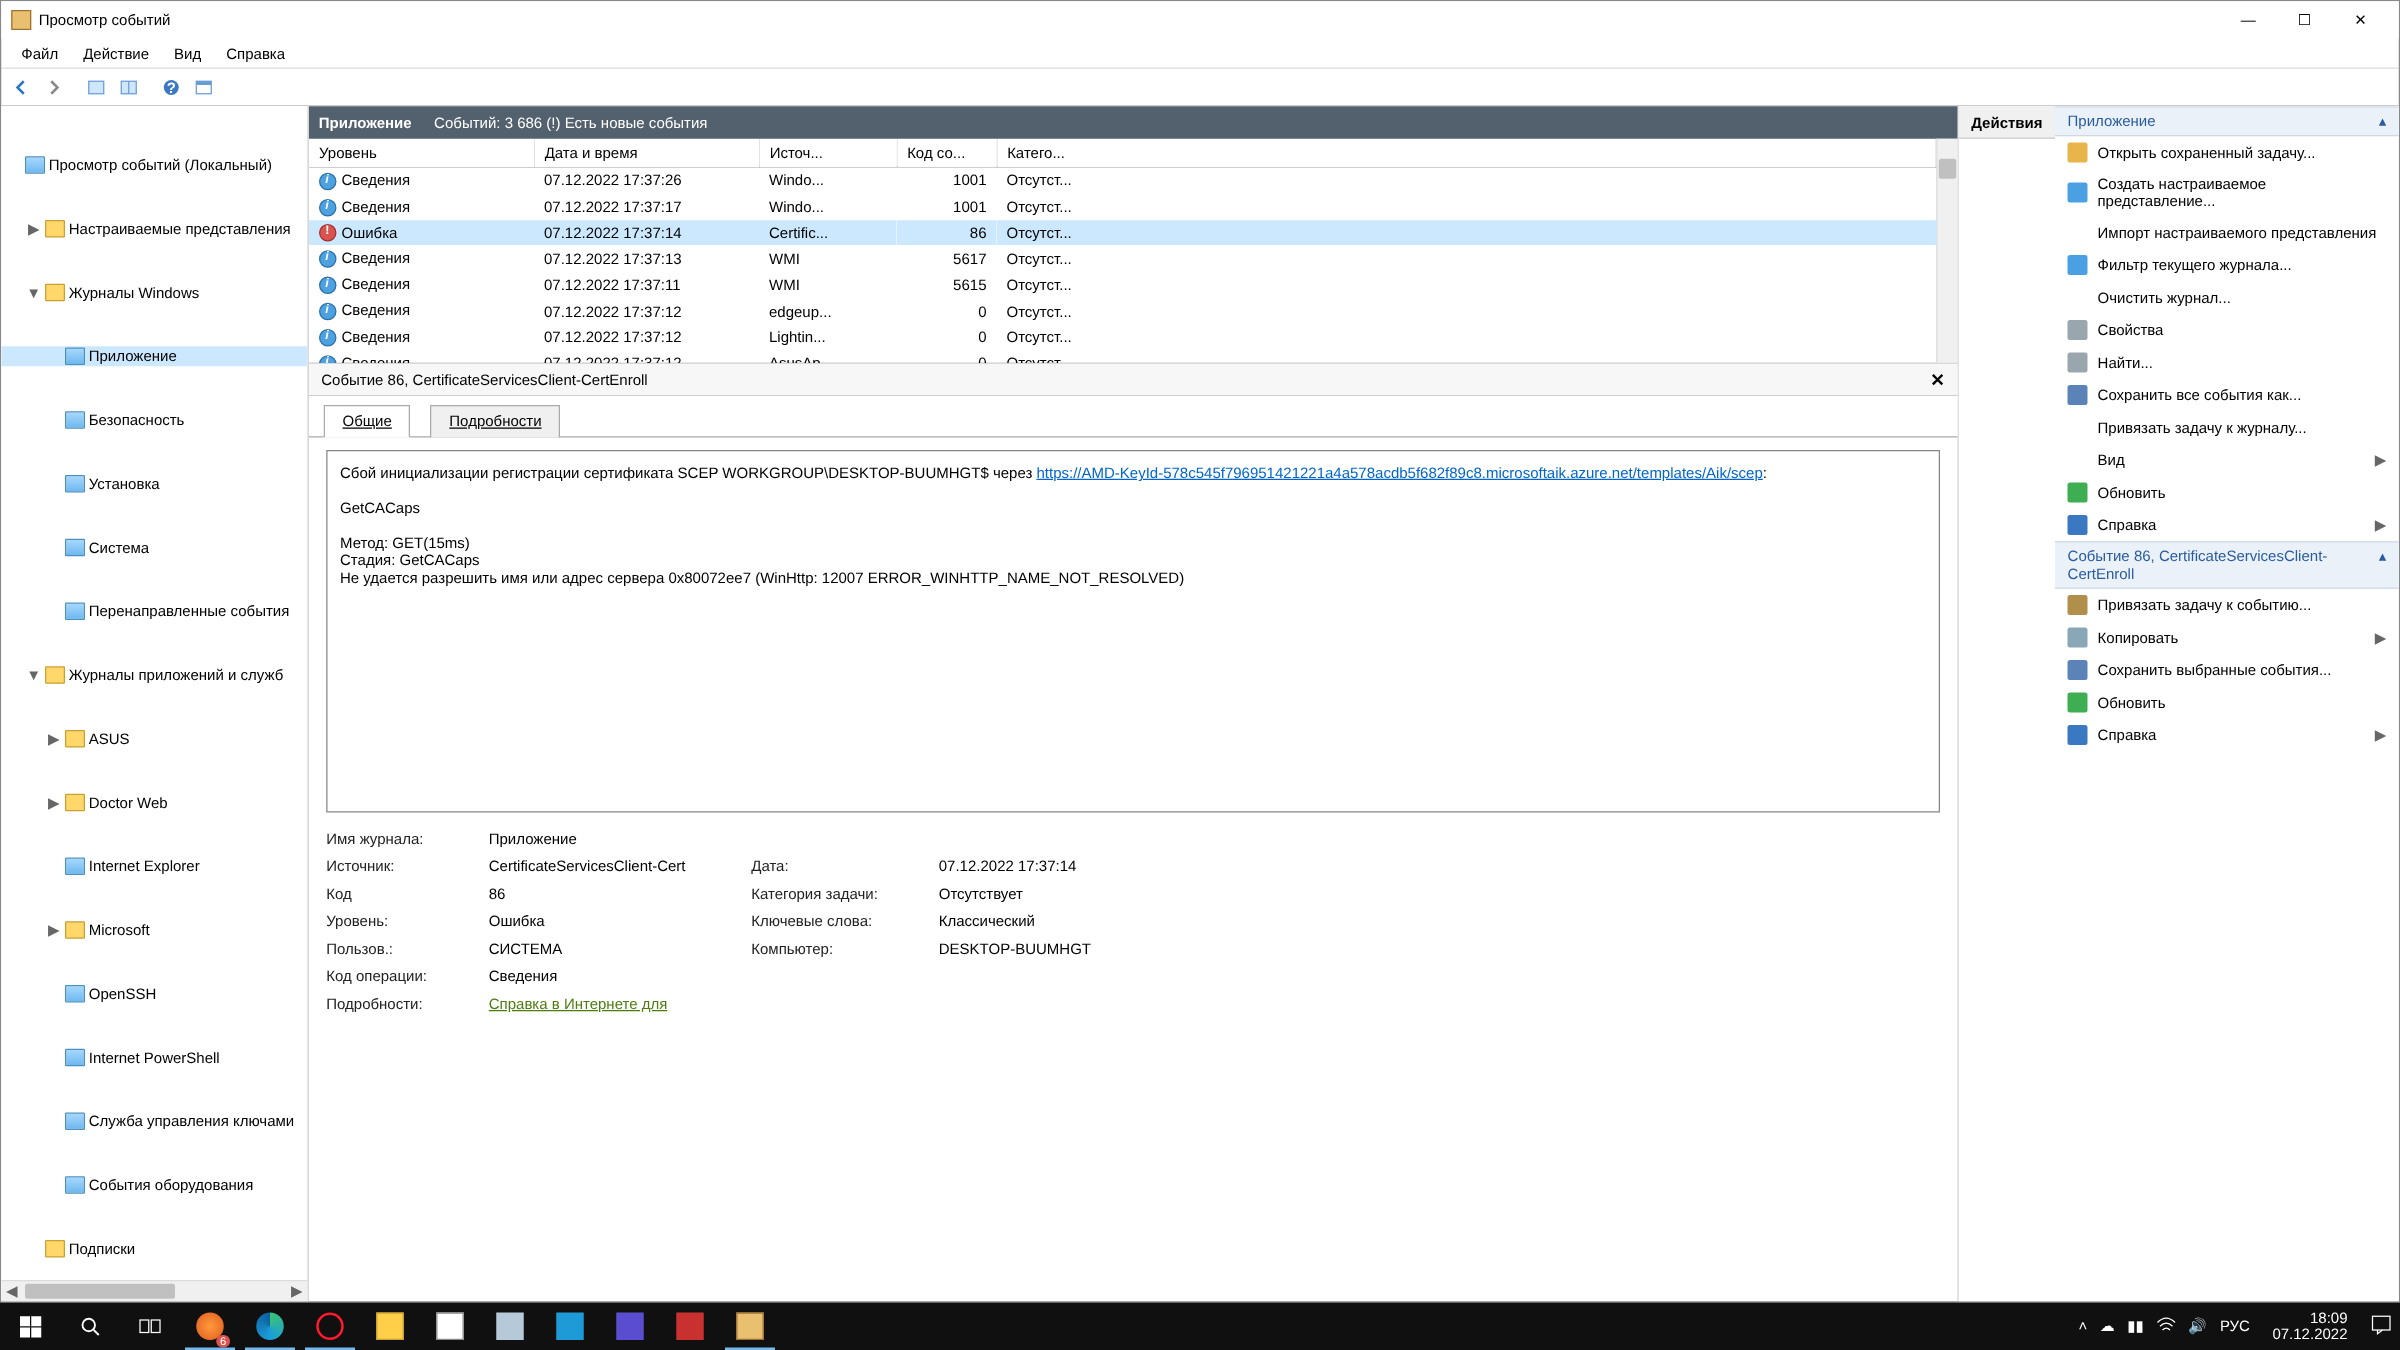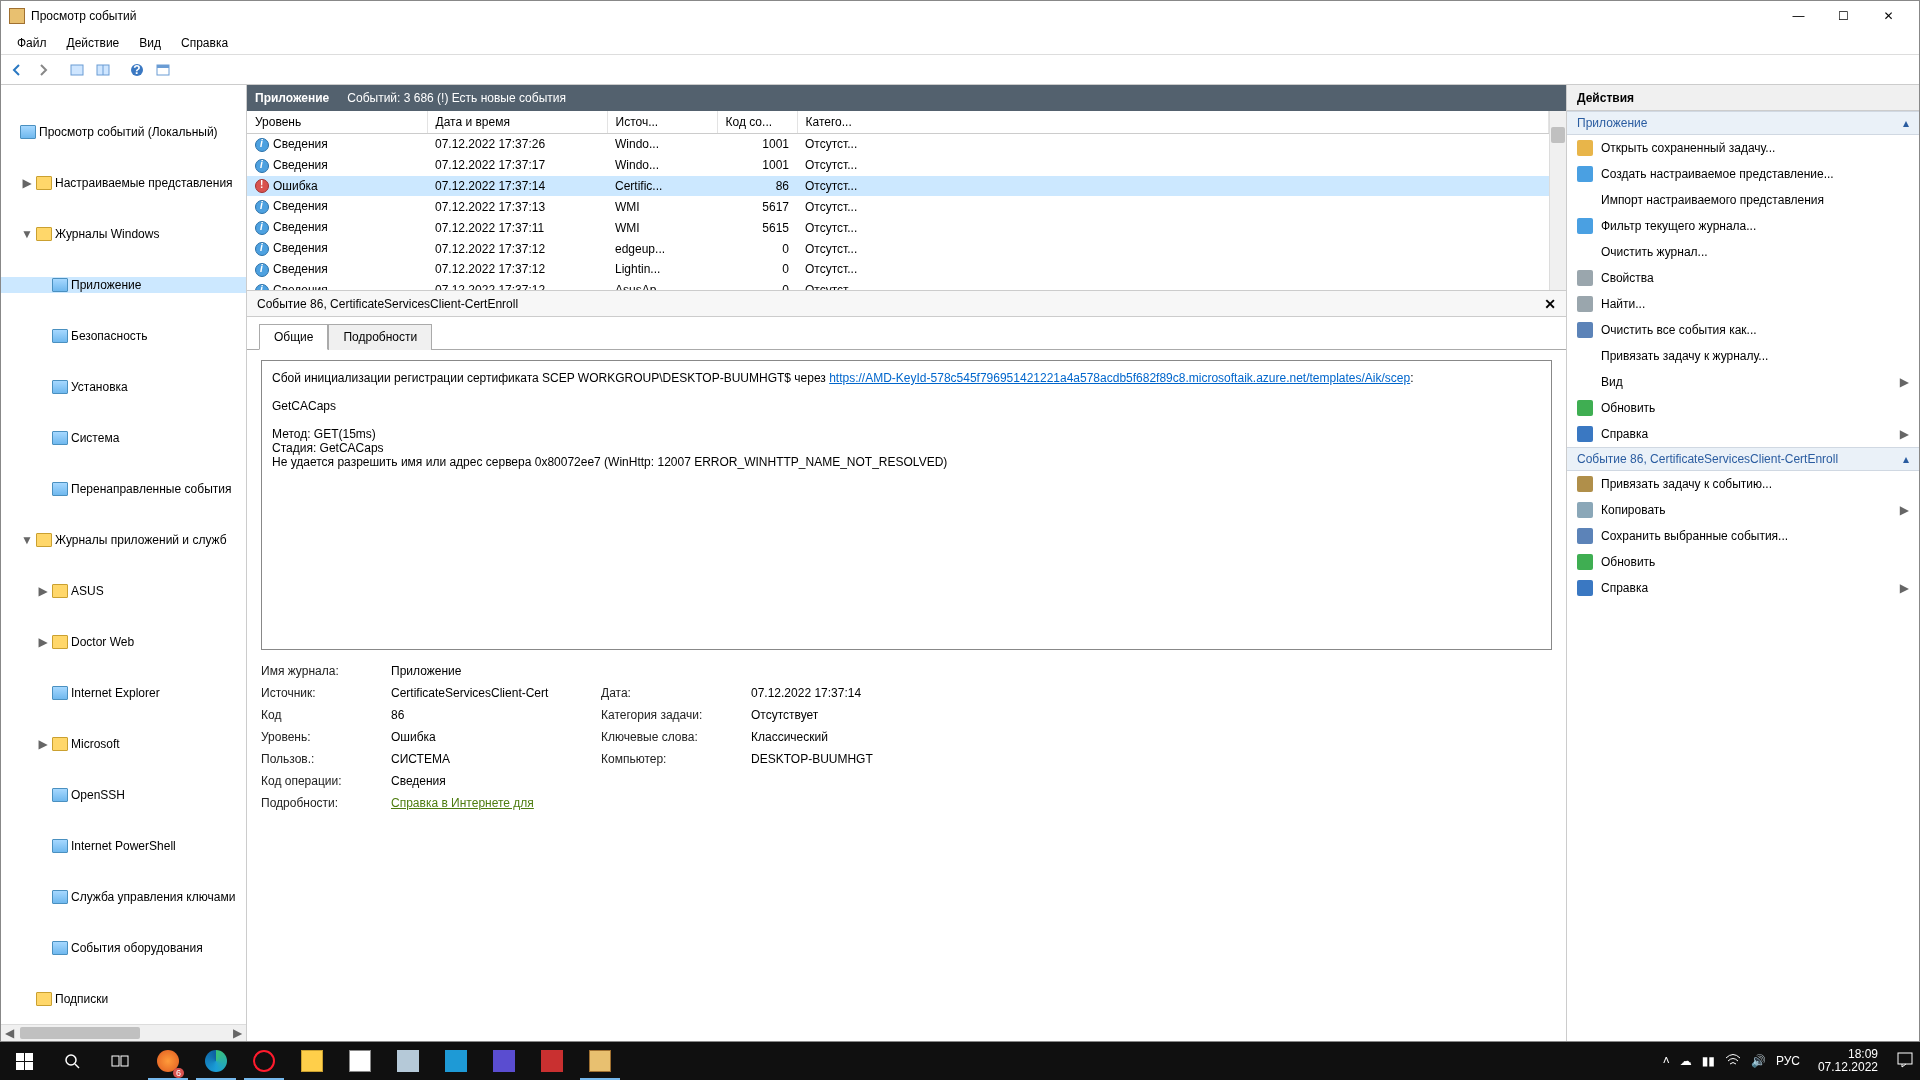--- a/index.html
+++ b/index.html
@@ -35,30 +35,30 @@
 .grid tr.row.sel td { background:#cce8ff; }
 .lvl-icon { width:14px; height:14px; display:inline-block; border-radius:50%; vertical-align:middle; margin-right:4px; }
 .lvl-info { background:#4da1e0; border:1px solid #2a70a8; position:relative; }
 .lvl-info::after { content:"i"; color:#fff; font-size:10px; font-weight:bold; position:absolute; top:-1px; left:4px; font-style:italic;}
 .lvl-error { background:#d9534f; border:1px solid #a03030; position:relative; }
 .lvl-error::after { content:"!"; color:#fff; font-size:10px; font-weight:bold; position:absolute; top:-1px; left:4px; }
 .grid-vscroll { width:17px; background:#f0f0f0; border-left:1px solid #dcdcdc; position:relative; }
 .grid-vscroll .thumb { position:absolute; top:16px; left:1px; right:1px; height:16px; background:#c0c0c0; border-radius:2px; }
 .detail-hdr { height:26px; border-bottom:1px solid #ccc; background:#f7f7f7; display:flex; align-items:center; padding:0 10px; }
 .detail-hdr .close { margin-left:auto; font-weight:bold; cursor:pointer; font-size:14px; }
-.tabs { display:flex; border-bottom:1px solid #aaa; padding-top:6px; padding-left:12px; gap:0; background:#fff; }
+.tabs { display:flex; border-bottom:1px solid #aaa; padding-top:6px; padding-left:12px; gap:16px; background:#fff;text-decoration:underline; }
 .tab { padding:5px 14px; border:1px solid #aaa; border-bottom:none; background:#f0f0f0; cursor:pointer; position:relative; top:1px; }
 .tab.active { background:#fff; border-bottom:1px solid #fff; }
 .detail-body { flex:1; padding:10px 14px; overflow:auto; }
 .msg-box { border:1px solid #888; padding:10px; height:290px; margin-bottom:14px; overflow:auto; white-space:pre-wrap; }
 .msg-box a { color:#0066cc; text-decoration:underline; }
 .props { display:grid; grid-template-columns: 120px 200px 140px auto; row-gap:8px; column-gap:10px; }
 .props .lbl { color:#222; }
 .props a { color:#4d7c0f; text-decoration:underline; }
-.actions-panel { width:352px; background:#fff; display:flex; flex-direction:column; }
+.actions-panel { width:352px; background:#fff; display:flex; }
 .actions-hdr { height:26px; background:#f0f0f0; border-bottom:1px solid #ccc; display:flex; align-items:center; padding:0 10px; font-weight:600; }
 .actions-body { flex:1; overflow:auto; }
 .act-section-title { background:#eaf1f8; color:#2a5ca0; padding:4px 10px; border-top:1px solid #d0d8e2; border-bottom:1px solid #d0d8e2; display:flex; }
 .act-section-title .collapse { margin-left:auto; color:#2a5ca0; }
 .act-item { display:flex; align-items:center; padding:5px 10px; cursor:pointer; gap:8px; }
 .act-icon { width:16px; height:16px; display:inline-block; }
 .act-arrow { margin-left:auto; color:#666; }
 .tree-hscroll { position:absolute; left:0; right:0; bottom:0; height:17px; background:#f0f0f0; border-top:1px solid #dcdcdc; display:flex; }
 .tree-hscroll .arr { width:17px; display:flex;align-items:center;justify-content:center; color:#666;}
 .tree-hscroll .track { flex:1; position:relative; }
@@ -418,21 +418,21 @@
             <div class="act-item">
               <span class="act-icon" style="background:#9aa6ad;border-radius:2px"></span>
               <span>Свойства</span>
             </div>
             <div class="act-item">
               <span class="act-icon" style="background:#9aa6ad;border-radius:2px"></span>
               <span>Найти...</span>
             </div>
             <div class="act-item">
               <span class="act-icon" style="background:#5c83b8;border-radius:2px"></span>
-              <span>Очистить все события как...</span>
+              <span>Сохранить все события как...</span>
             </div>
             <div class="act-item">
               <span class="act-icon" style="background:transparent;border-radius:2px"></span>
               <span>Привязать задачу к журналу...</span>
             </div>
             <div class="act-item">
               <span class="act-icon" style="background:transparent;border-radius:2px"></span>
               <span>Вид</span>
               <span class="act-arrow">▶</span>
             </div>

